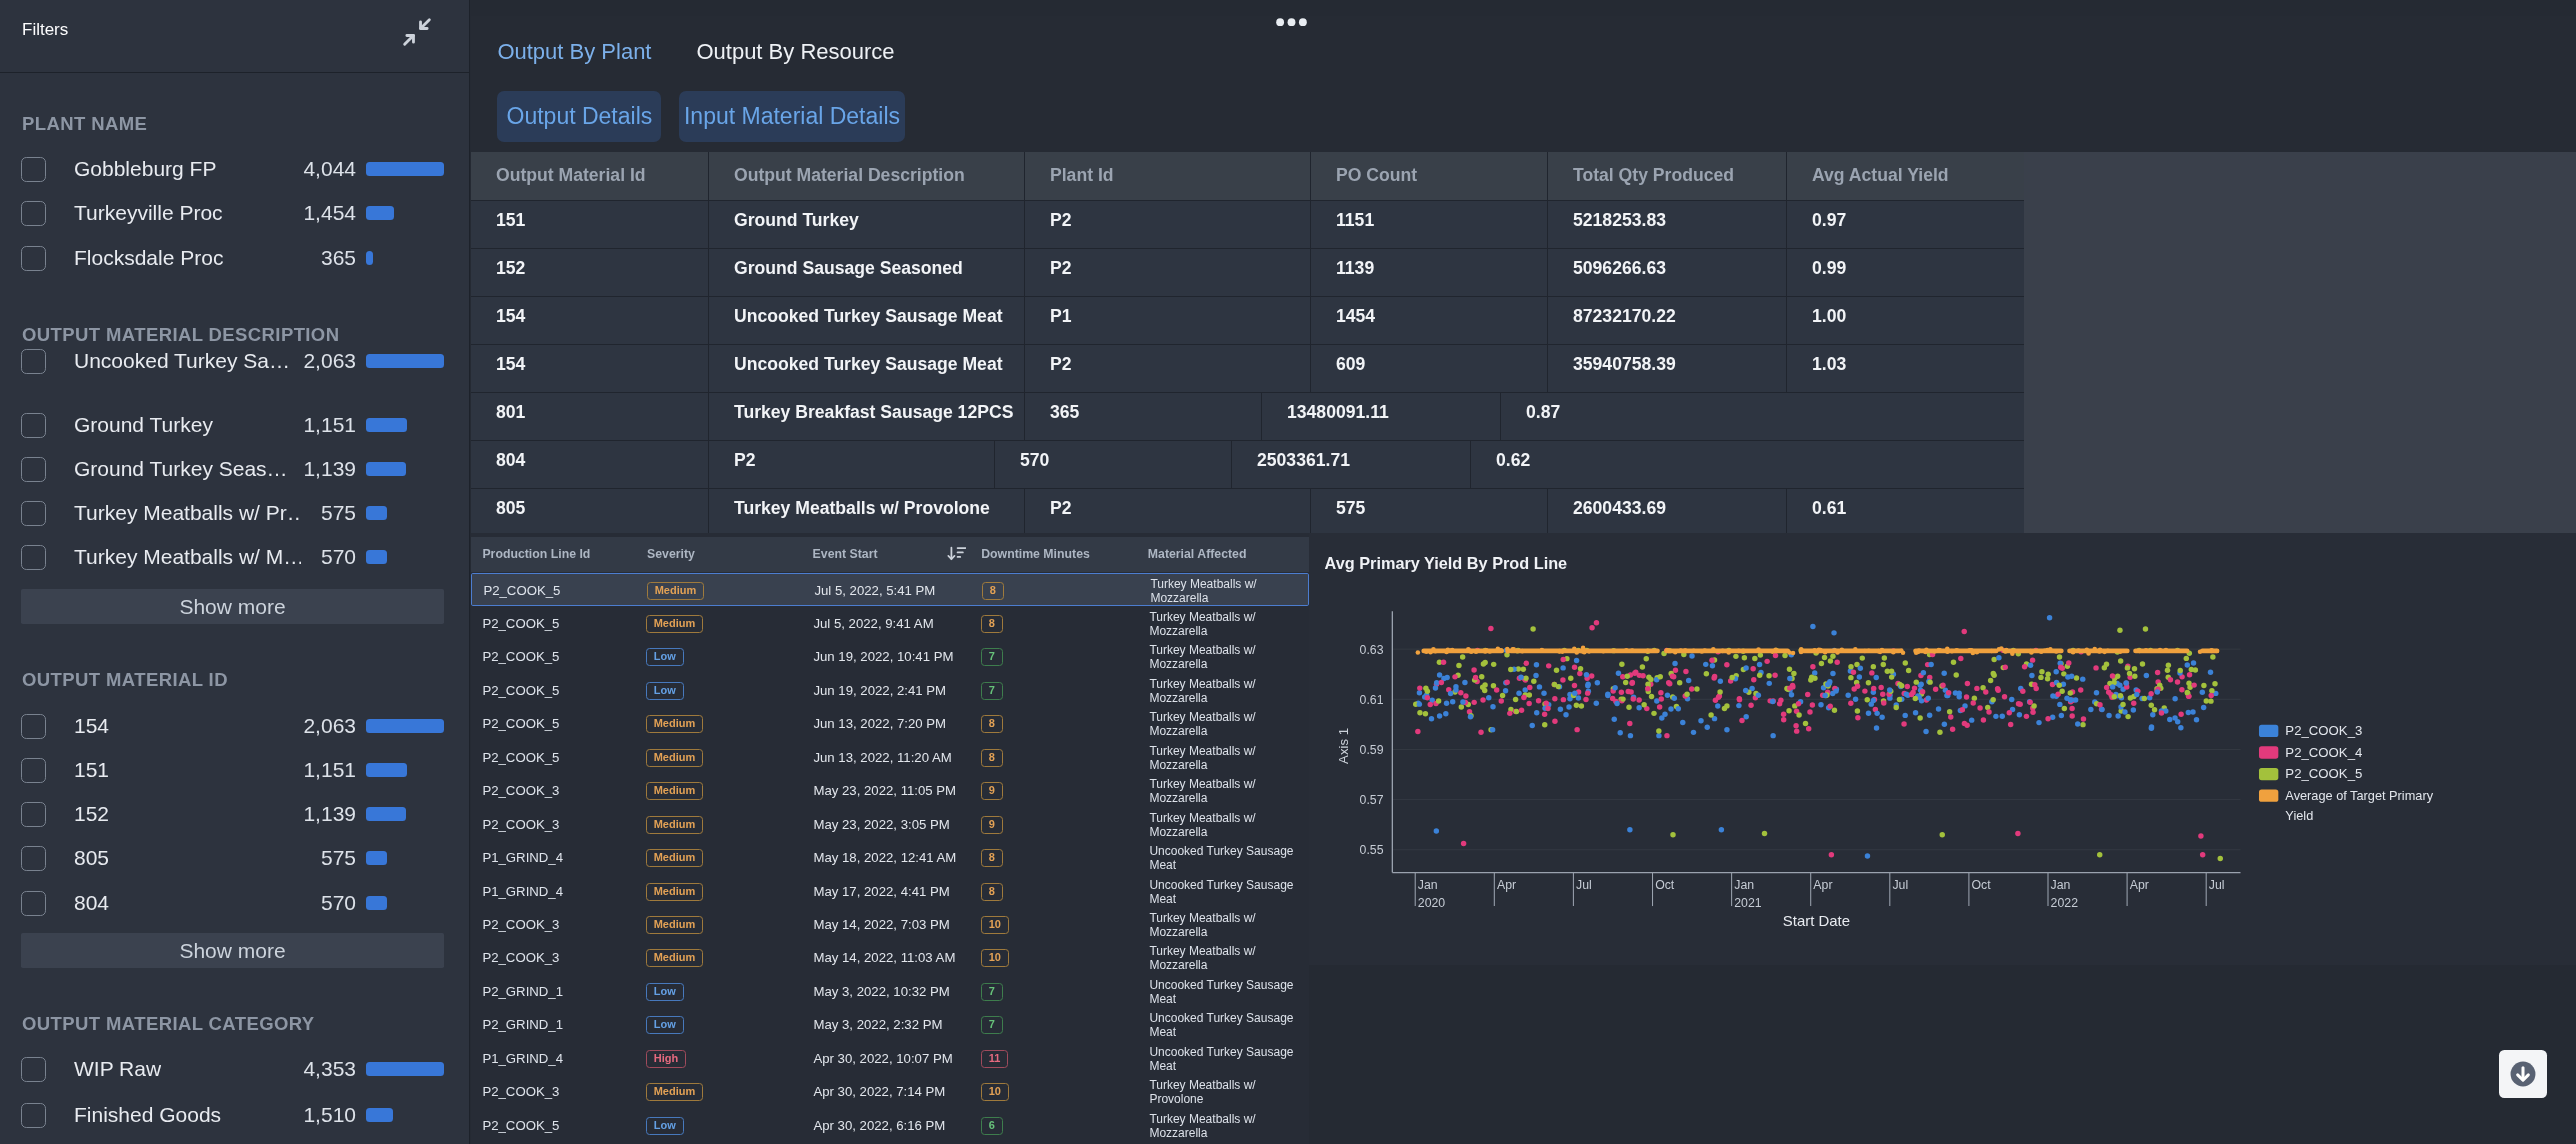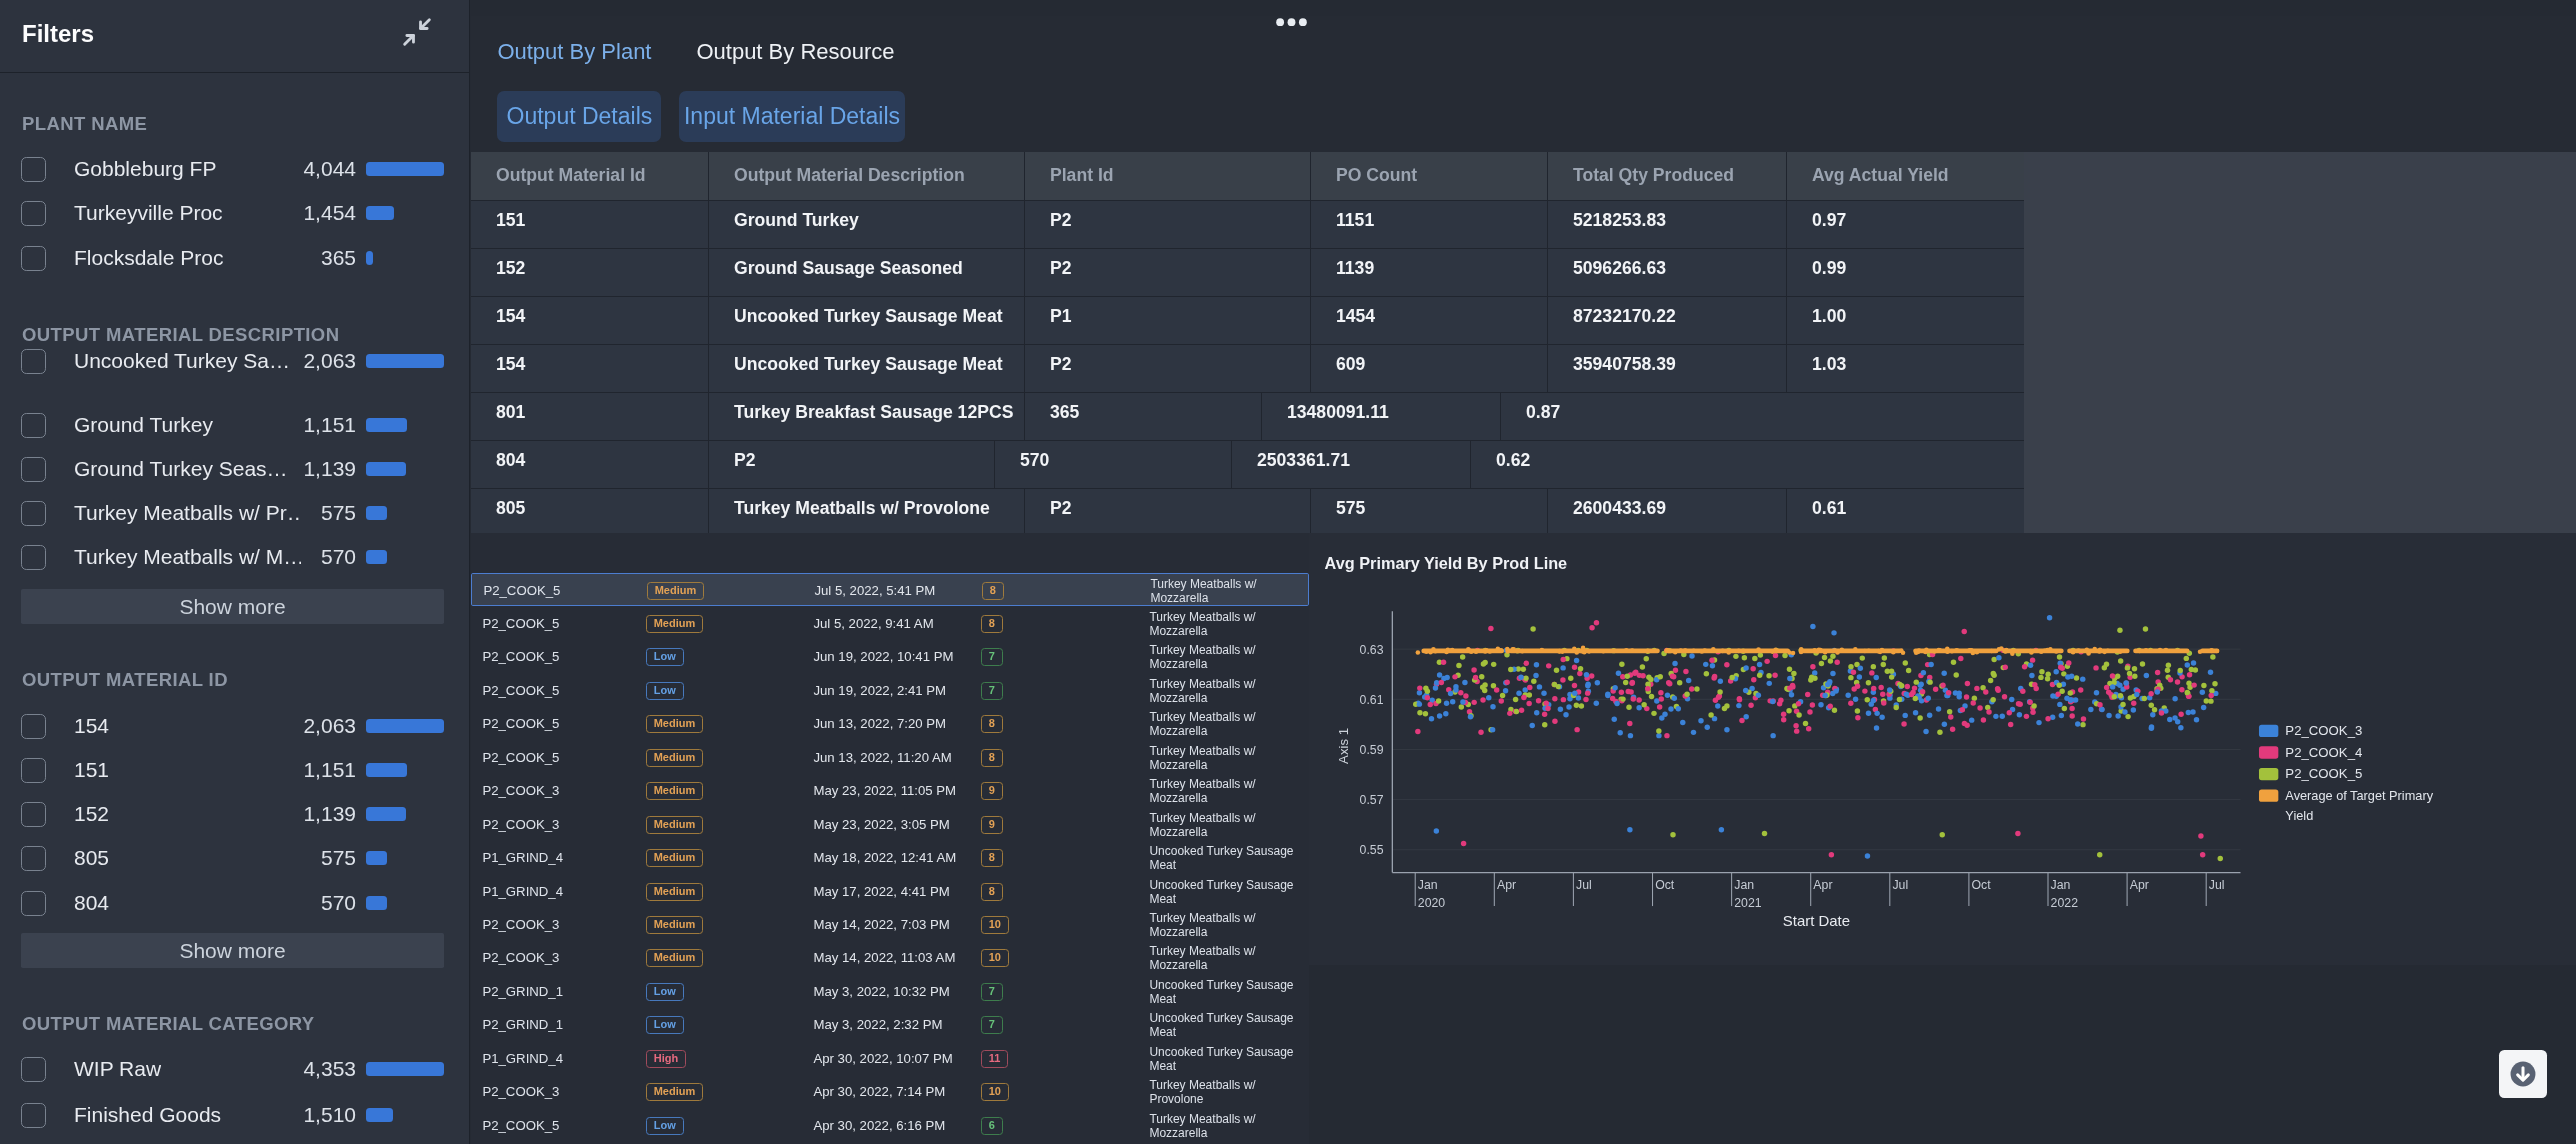--- a/index.html
+++ b/index.html
@@ -1,21 +1,21 @@
 <!DOCTYPE html>
 <html style="font-size:14px"><head><meta charset="utf-8">
 <style>
 * { margin:0; padding:0; box-sizing:border-box; }
 body { font-family:"Liberation Sans", sans-serif; }
 #page { position:relative; width:2576px; height:1144px; background:#252a33; overflow:hidden; }
 
 
 #sidebar { position:absolute; left:0; top:0; width:470px; height:1144px; background:#2d333e; border-right:0.9px solid #1d222a; }
 #sbhead { position:absolute; left:0; top:0; width:100%; height:73px; border-bottom:1.8px solid #1d222a; }
-#sbhead .t { position:absolute; left:22px; top:20px; font-size:24px; font-weight:bold; color:#fdfdfe; }
+#sbhead .t { position:absolute; left:22px; top:20px; font-size:17px; font-weight:normal; color:#fdfdfe; }
 .sech { position:absolute; left:22px; font-size:18.5px; font-weight:bold; color:#8d96a4; letter-spacing:0.4px; }
 .frow { position:absolute; left:0; width:470px; height:44px; }
 .cb { position:absolute; left:21px; top:9.7px; width:25px; height:25px; border:1.8px solid #79828f; border-radius:5.3px; }
 .flab { position:absolute; left:74px; top:9.7px; font-size:21px; color:#e8ebf0; white-space:nowrap; max-width:227px; overflow:hidden; }
 .fcount { position:absolute; right:114px; top:9.7px; font-size:21px; color:#dde2e9; }
 .fbar { position:absolute; left:366px; top:15px; height:14px; background:#3877d8; border-radius:3.5px; }
 .showmore { position:absolute; left:21px; width:423px; height:35px; background:#3b424f; color:#ccd3dc; font-size:21px; text-align:center; line-height:35px; border-radius:1.8px; }
 
 
 #tabbar { position:absolute; left:471px; top:16px; width:2105px; height:73px; background:#262b34; border-bottom:1.8px solid #1d222a; }
@@ -238,20 +238,36 @@
         <div class="td" style="width:316px">Turkey Meatballs w/ Provolone</div>
         <div class="td" style="width:286px">P2</div>
         <div class="td" style="width:237px">575</div>
         <div class="td" style="width:239px">2600433.69</div>
         <div class="td" style="width:237px">0.61</div>
       </div>
 
   </div>
   <div id="rpanel"></div>
   <div id="events">
+    <div id="ehead">
+        <div class="eh" style="width:165px">Production Line Id</div>
+        <div class="eh" style="width:166px">Severity</div>
+        <div class="eh" style="width:169px">Event Start</div>
+        <div class="eh" style="width:167px">Downtime Minutes</div>
+        <div class="eh" style="width:173px">Material Affected</div>
+        <svg width="19.4" height="17.6" viewBox="0 0 22 20" style="position:absolute;left:476px;top:8.8px">
+<g stroke="#cdd3db" stroke-width="2" fill="none" stroke-linecap="round">
+<path d="M5 3 L5 16"></path>
+            <path d="M1.5 12.5 L5 16 L8.5 12.5"></path>
+<path d="M12 3.5 L21 3.5"></path>
+            <path d="M12 8.5 L18 8.5"></path>
+            <path d="M12 13.5 L15 13.5"></path>
+</g>
+        </svg>
+      </div>
     <div class="erow sel" style="top:40px">
 <div class="ec" style="width:165px">
           <span class="epl">P2_COOK_5</span>
         </div>
 <div class="ec" style="width:166px">
           <span class="badge sev-m">Medium</span>
         </div>
 <div class="ec" style="width:169px">
           <span class="edt">Jul 5, 2022, 5:41 PM</span>
         </div>

